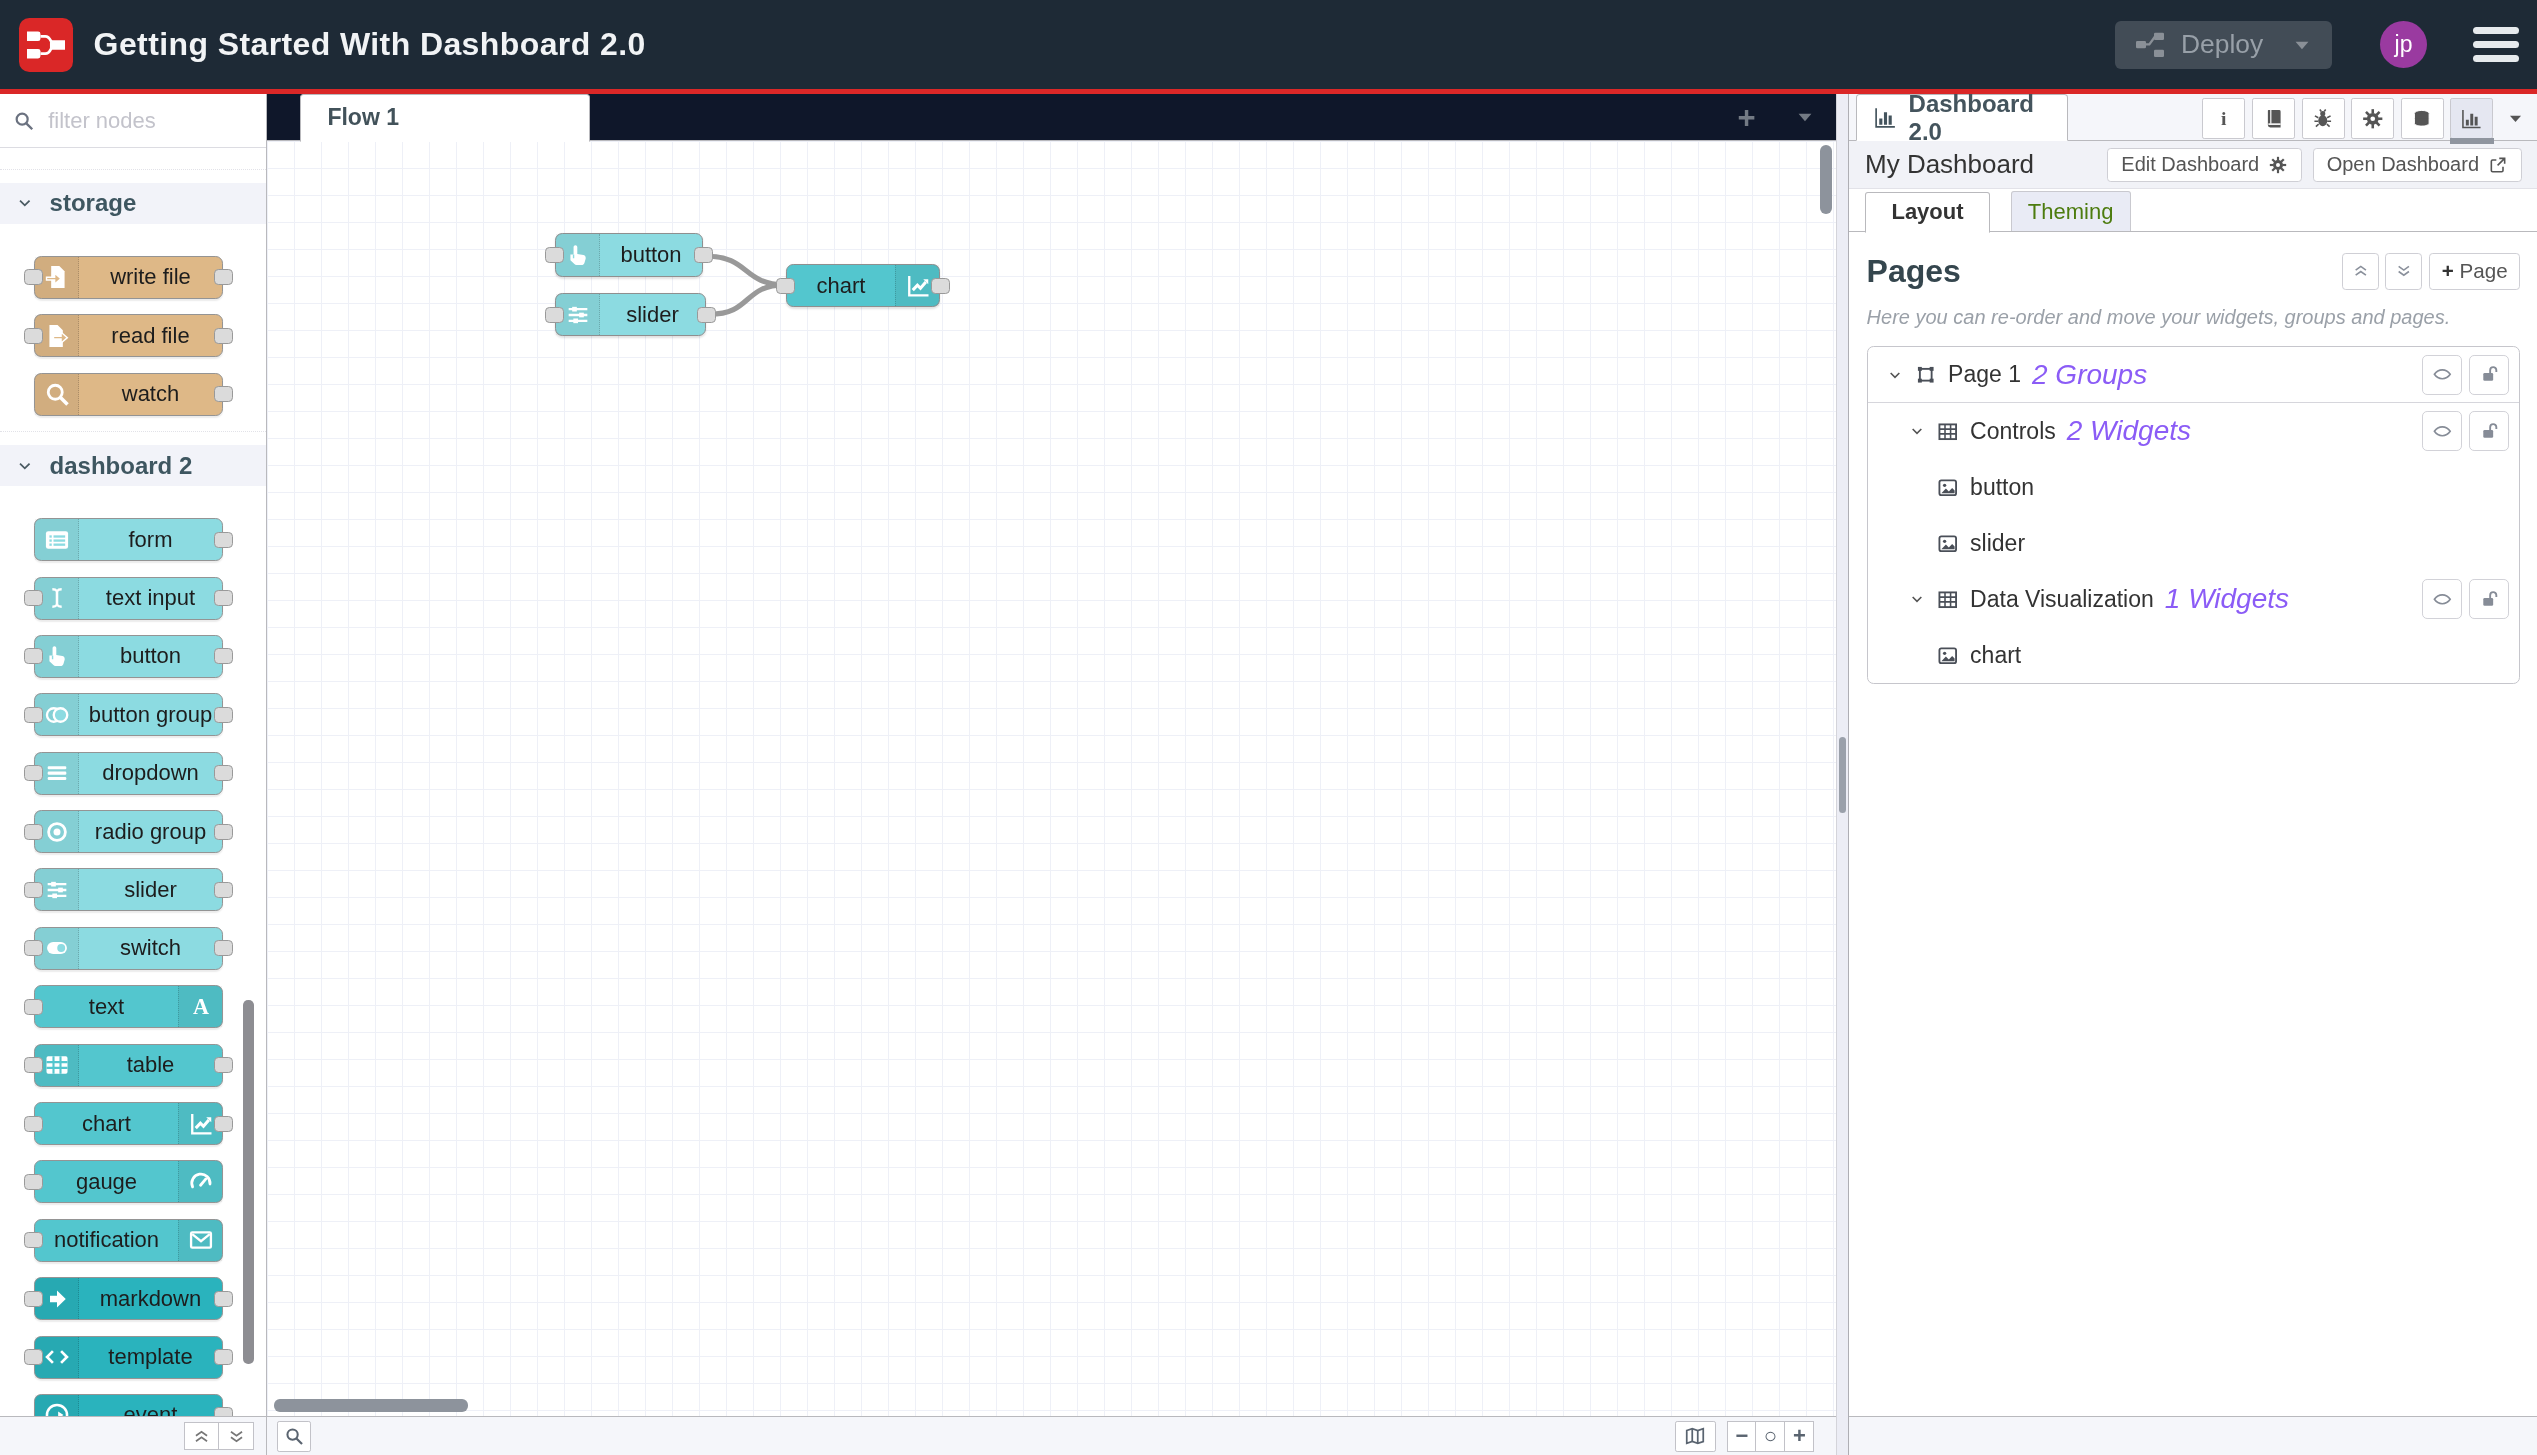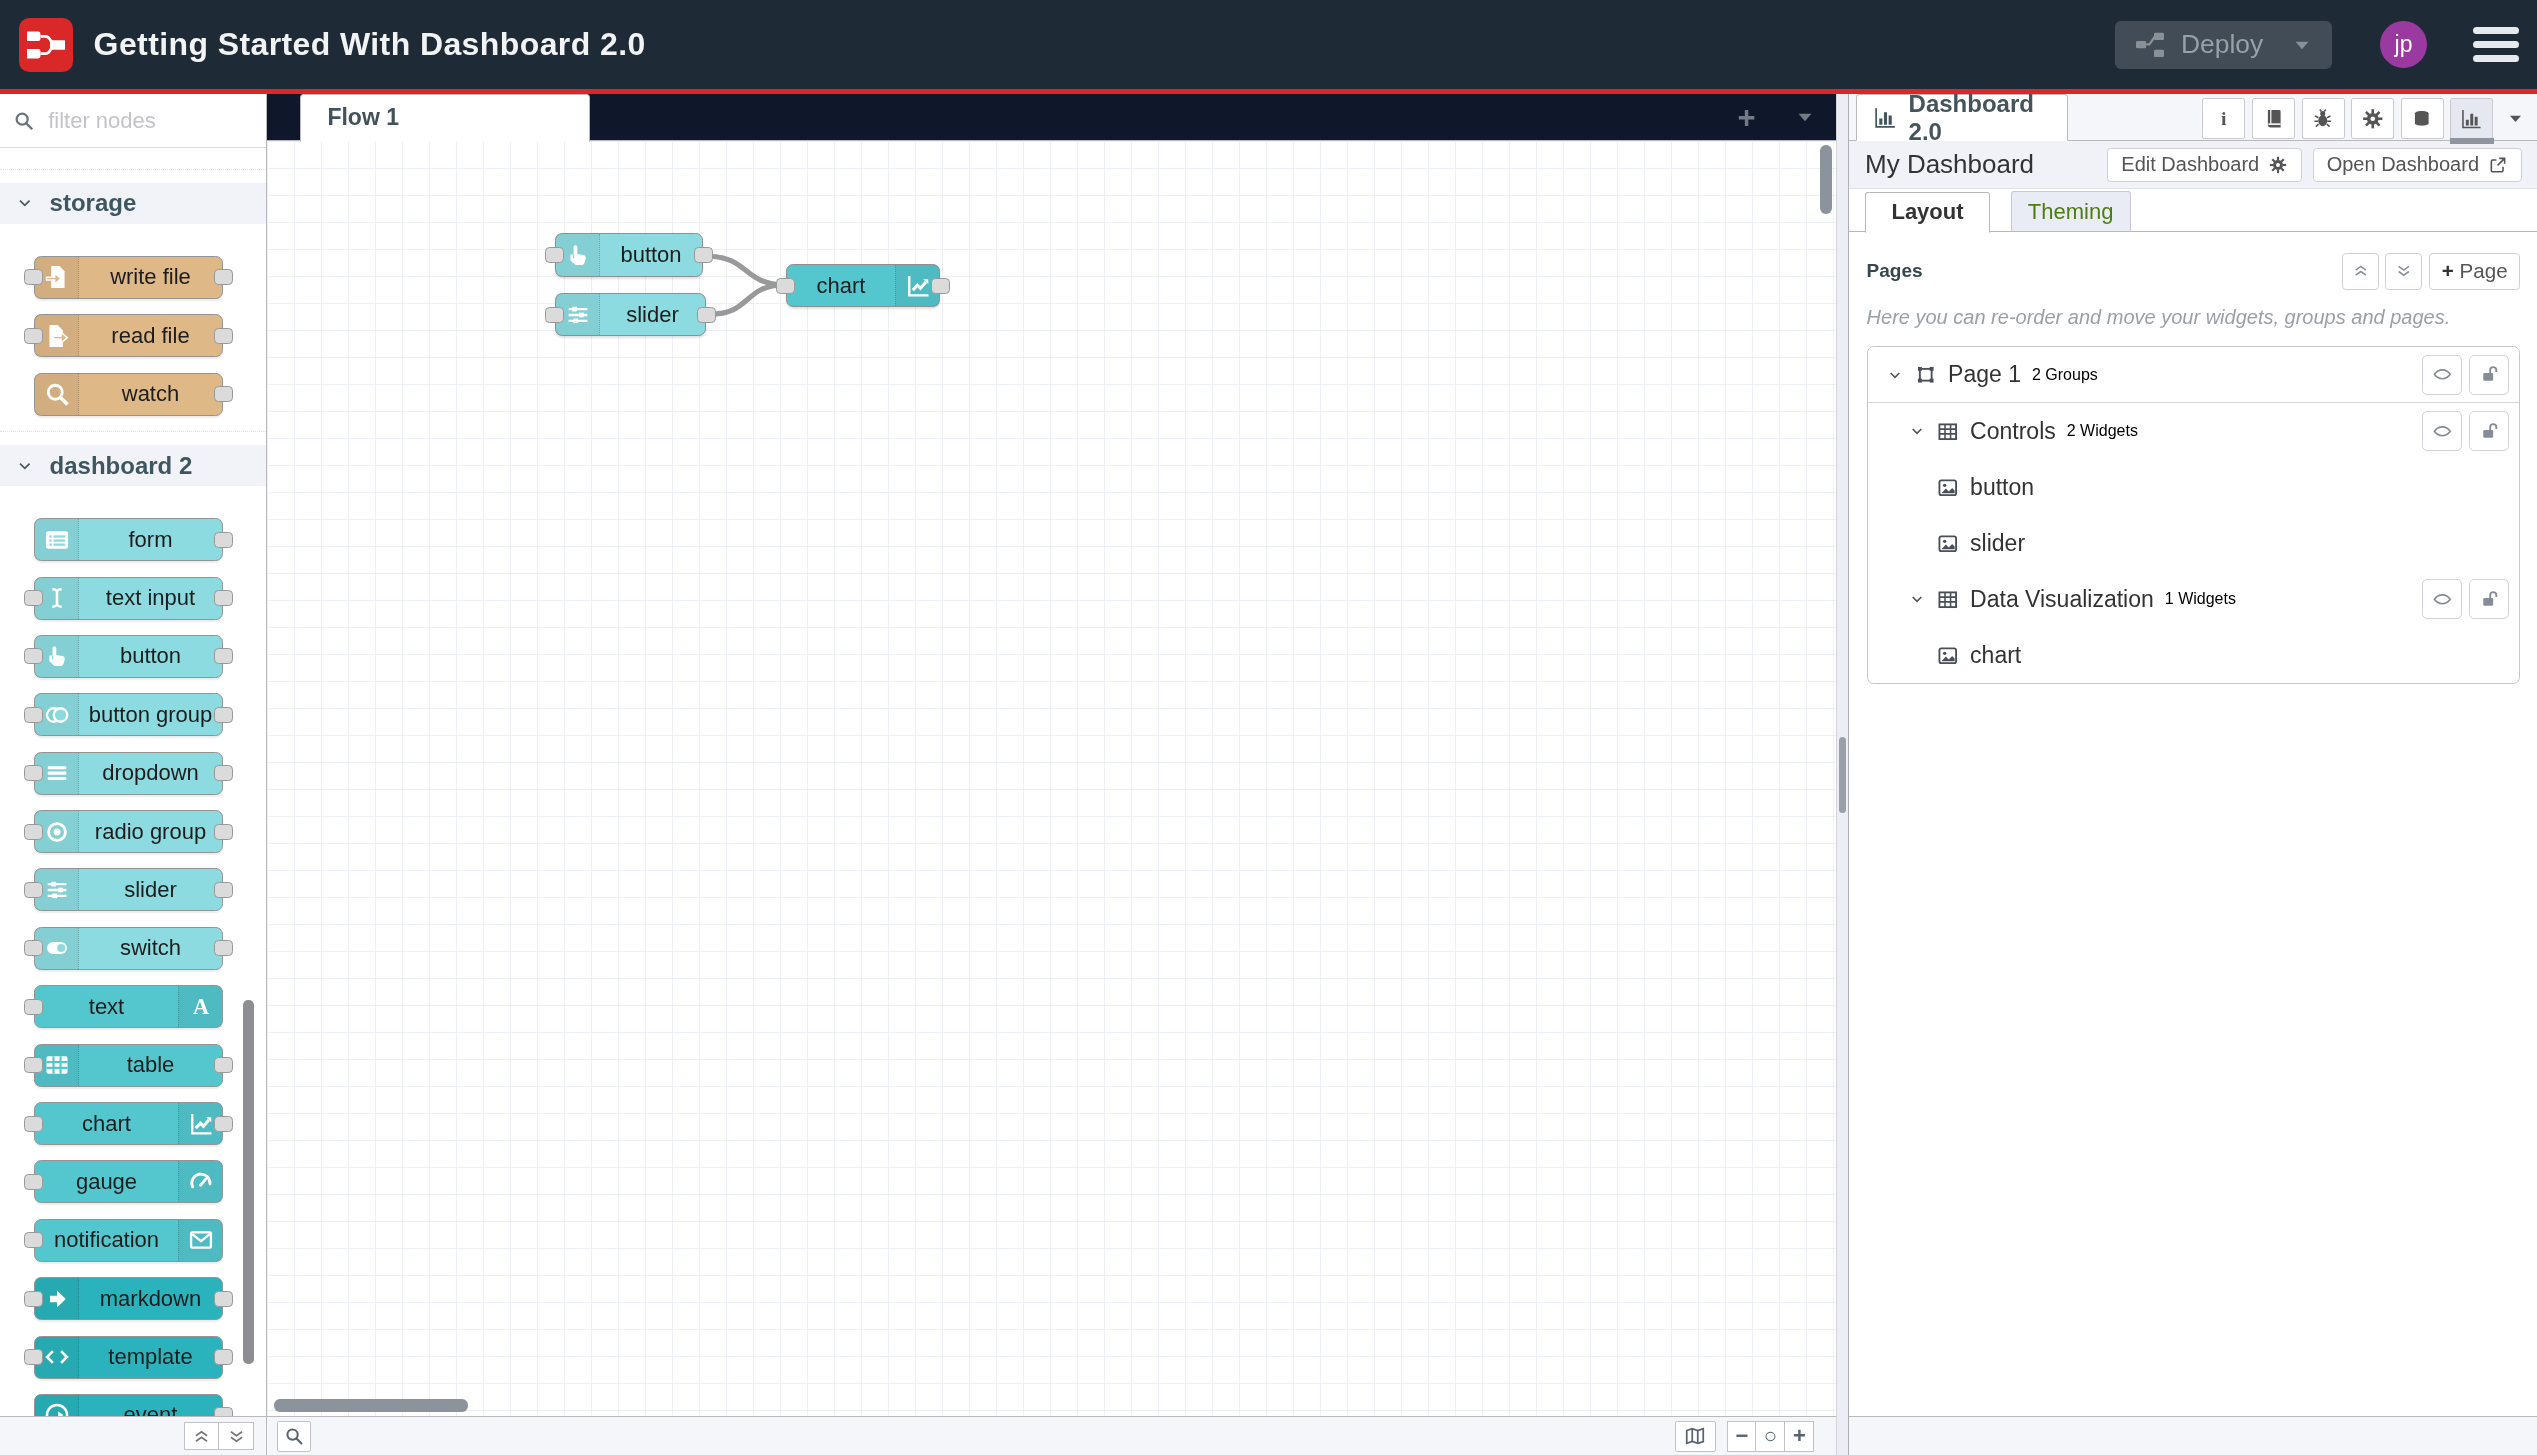--- a/index.html
+++ b/index.html
@@ -83,30 +83,30 @@
   .sb-caret { margin-left:5.9px; cursor:pointer; }
   .sb-header { height:48px; flex:none; background:#f1f2f7; border-bottom:0.7px solid #e2e2e8; display:flex; align-items:center; padding:0 16px; gap:10.3px; }
   .sb-title { font-size:26px; color:#333; flex:1; }
   .sb-hbtn { height:34px; background:#fff; border:1.5px solid #cfcfd5; border-radius:3.7px; display:flex; align-items:center; padding:0 13.2px; gap:8.8px; font-size:20px; color:#555; cursor:pointer; white-space:nowrap; }
   .sb-tabs { height:43px; flex:none; border-bottom:1.5px solid #b9b9bd; display:flex; align-items:flex-end; padding-left:16px; }
   .lt-tab { height:41px; display:flex; align-items:center; justify-content:center; font-size:22px; cursor:pointer; }
   .lt-tab.active { width:125px; background:#fff; border:1.5px solid #b9b9bd; border-bottom:1.5px solid #fff; margin-bottom:-1.5px; border-radius:2.9px 2.9px 0 0; font-weight:bold; color:#333; z-index:2; }
   .lt-tab.inactive { width:120px; background:#e9ebf5; border:1.5px solid #c9c9cf; border-bottom:none; border-radius:2.9px 2.9px 0 0; color:#4d7c0f; margin-left:20.6px; height:40px; }
   .sb-body { flex:1; padding:0 17.6px; overflow:hidden; }
   .pages-row { margin-top:20.6px; display:flex; align-items:center; }
-  .pages-heading { font-size:19px; font-weight:bold; color:#35464e; flex:1; }
+  .pages-heading { font-size:32px; font-weight:bold; color:#35464e; flex:1; }
   .pg-btn { width:37px; height:37px; background:#fff; border:1.5px solid #cfcfd5; border-radius:3.7px; display:flex; align-items:center; justify-content:center; cursor:pointer; margin-left:6.6px; }
   .add-page-btn { height:37px; background:#fff; border:1.5px solid #cfcfd5; border-radius:3.7px; display:flex; align-items:center; padding:0 11.7px; font-size:20.6px; color:#555; cursor:pointer; margin-left:6.6px; white-space:nowrap; }
   .sb-desc { margin:16px 0 17.6px; font-size:20px; font-style:italic; color:#9aa0a8; }
   .tree-panel { border:1.5px solid #c6c6cc; border-radius:6.6px; background:#fff; overflow:hidden; }
   .tree-row { height:56px; display:flex; align-items:center; gap:11px; padding-right:10.3px; }
   .tree-row.divided { border-bottom:1.5px solid #d6d6dc; }
   .tree-label { font-size:23px; color:#333; }
   .tree-label.strong { font-weight:500; }
-  .tree-count { font-size:16px; color:#000000; }
+  .tree-count { font-size:28px; color:#8b5cf6;font-style:italic; }
   .tree-controls { margin-left:auto; display:flex; gap:7.3px; }
   .tree-ctl-btn { width:40px; height:40px; background:#fff; border:1.5px solid #d2d2d8; border-radius:5.1px; display:flex; align-items:center; justify-content:center; cursor:pointer; }
   .sb-footer { height:39px; flex:none; border-top:1.5px solid #b9b9bd; background:#f5f6fa; margin-top:auto; }
   .icon { display:inline-flex; align-items:center; justify-content:center; }
 </style>
 </head>
 <body>
 
 <div class="app">
 

